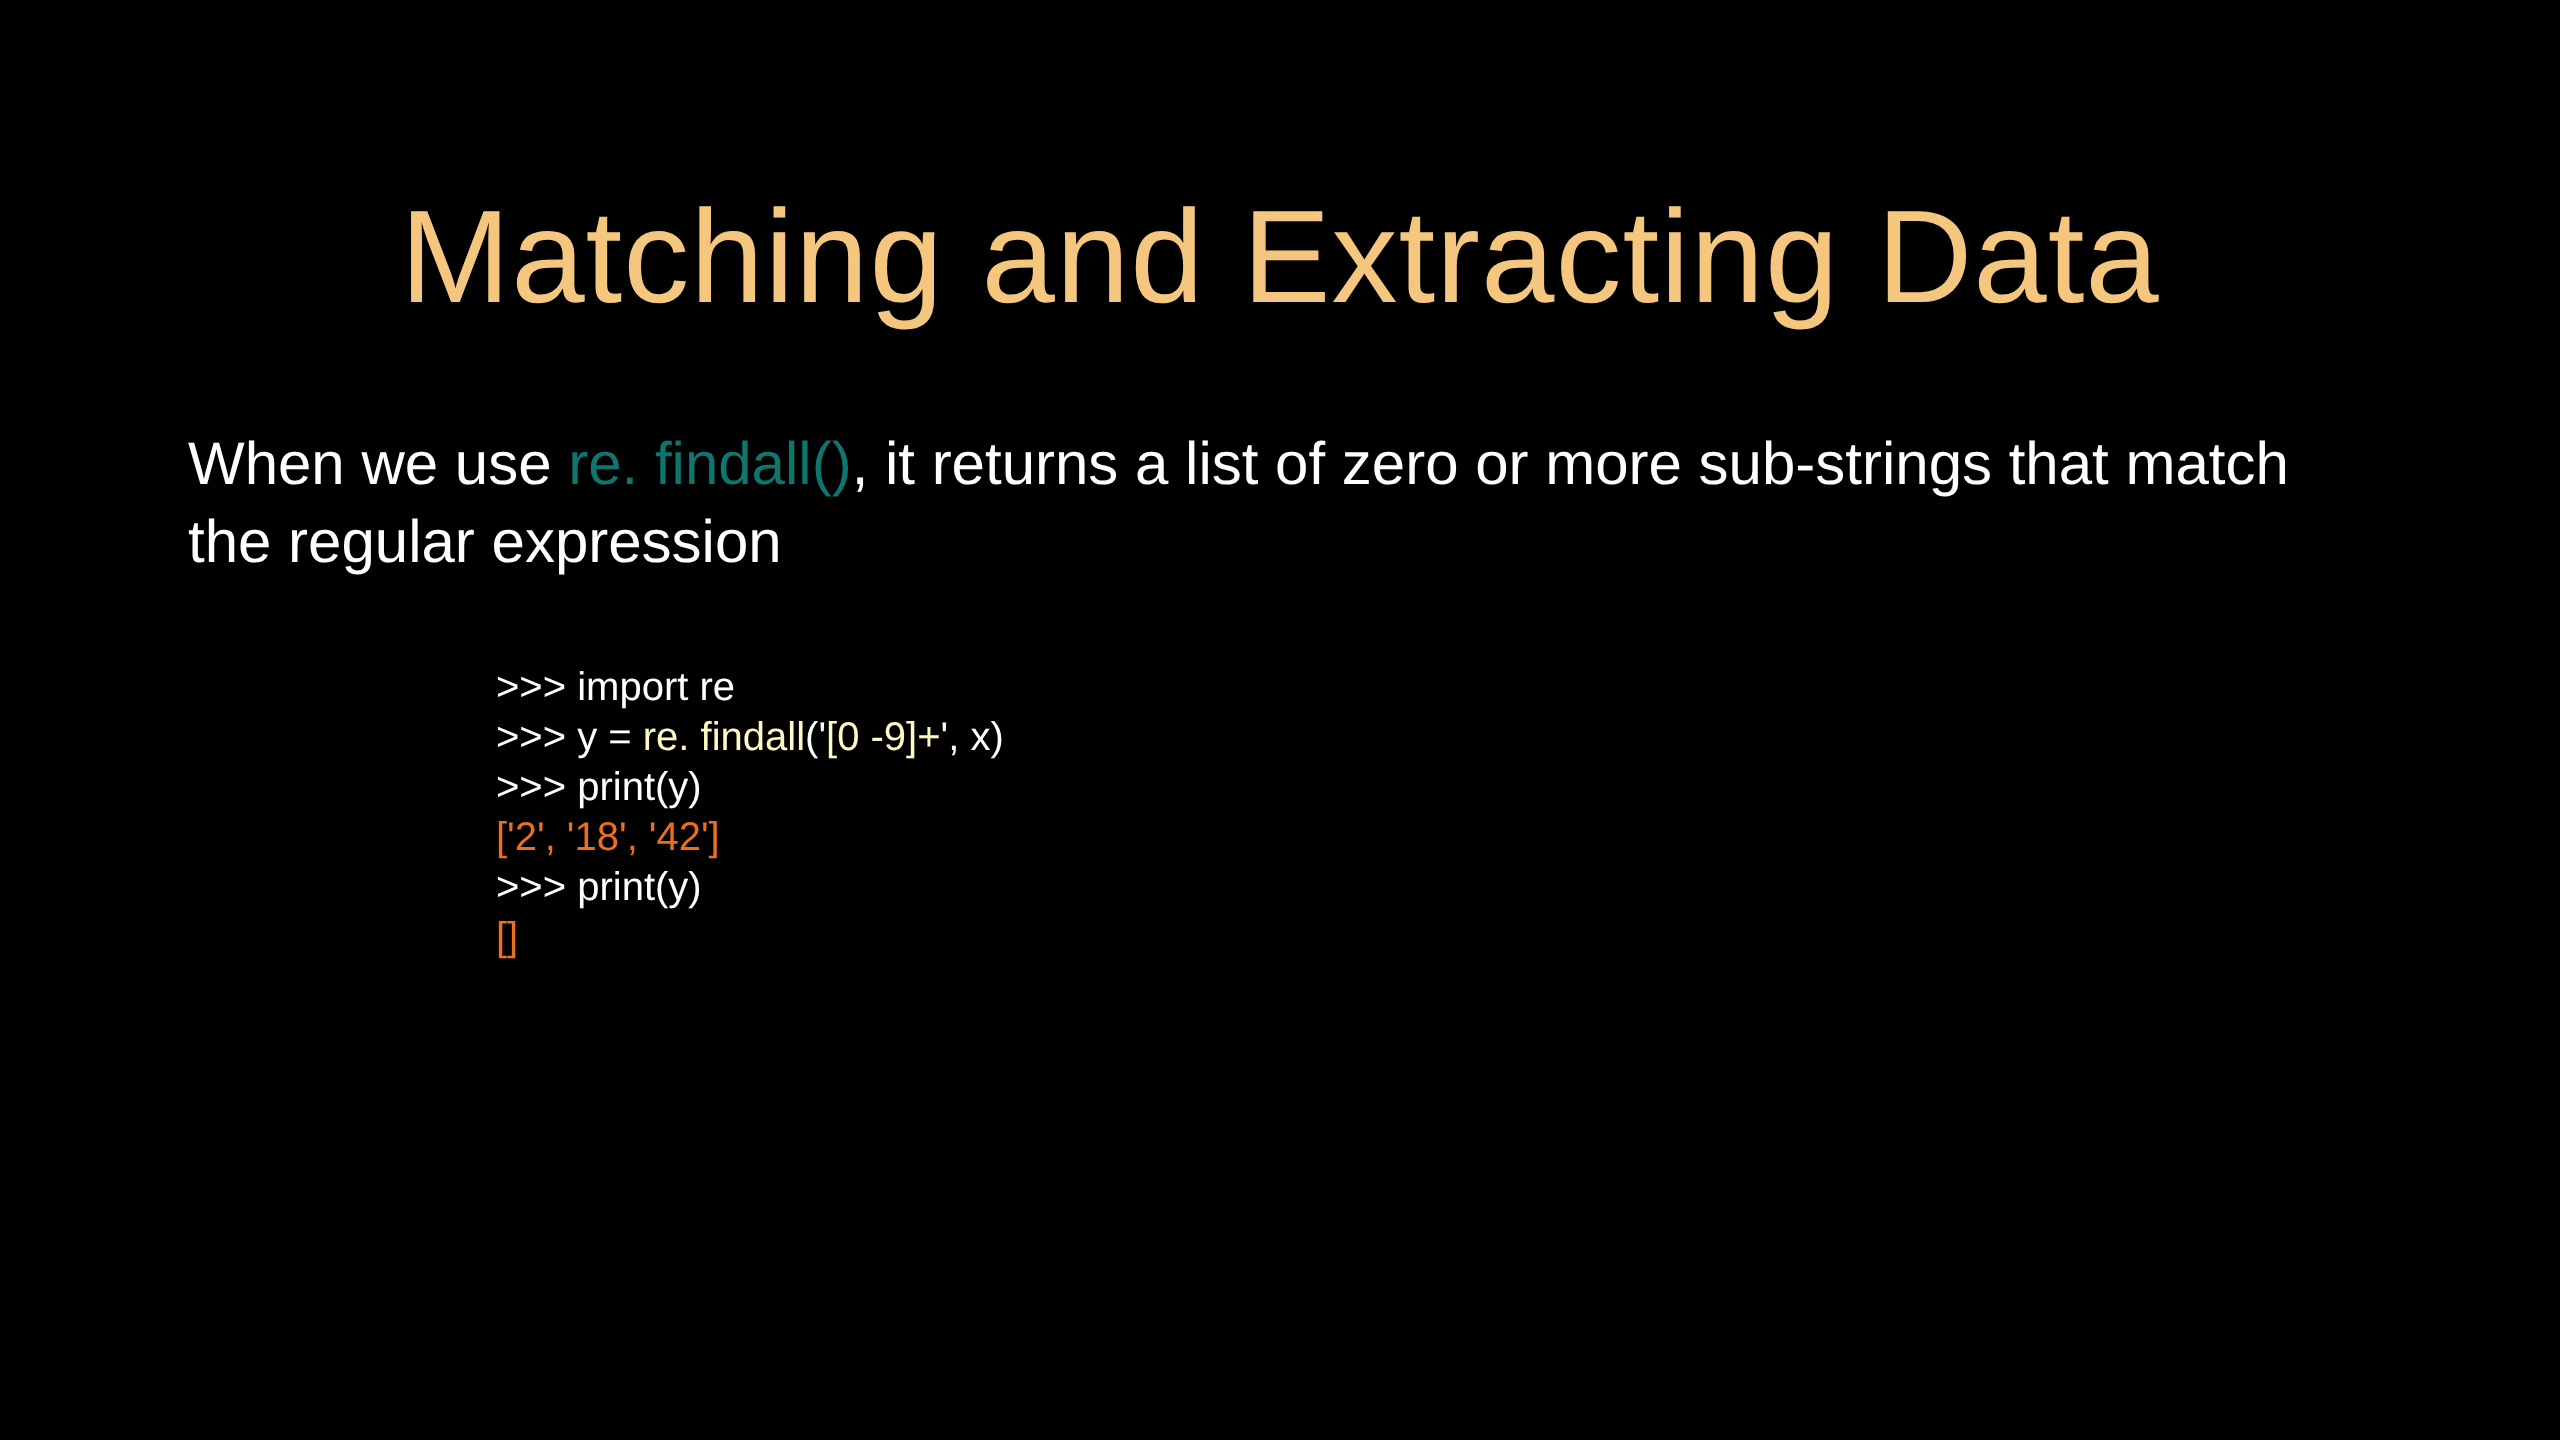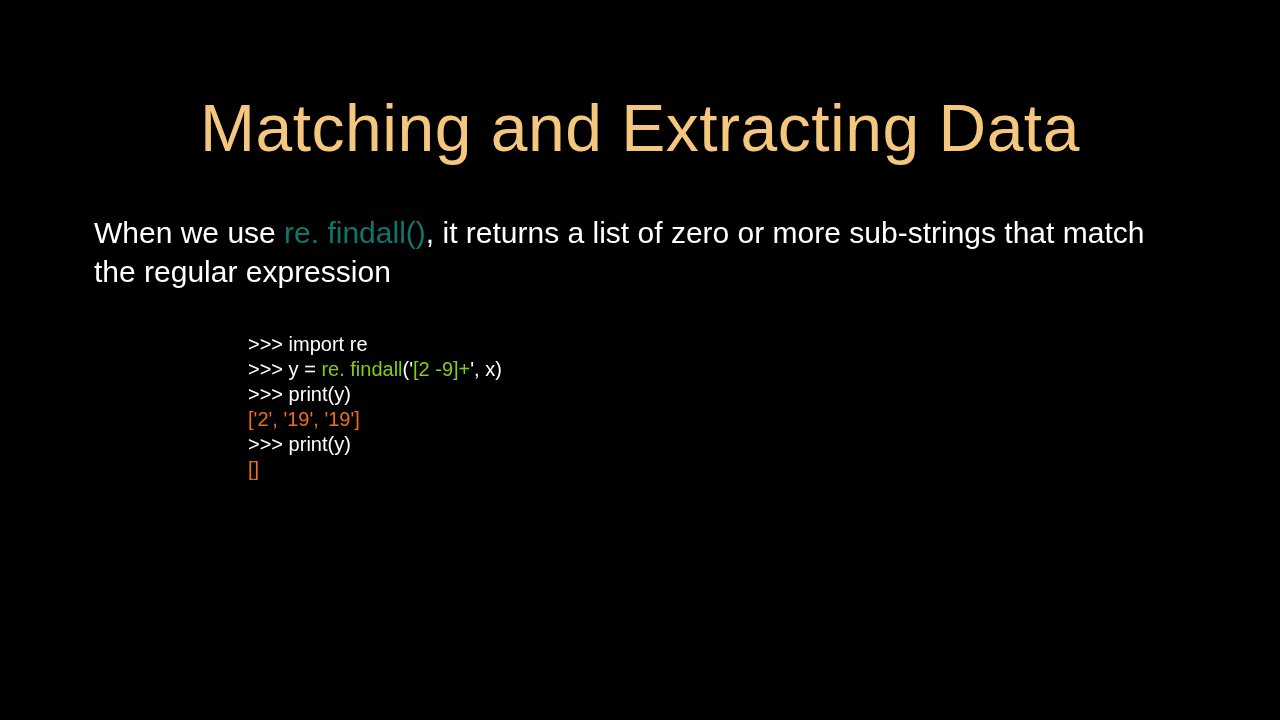--- a/index.html
+++ b/index.html
@@ -45,39 +45,39 @@
     top: 332px;
     left: 248px;
     font-size: 20px;
     line-height: 1.25;
     color: #ffffff;
   }
   .code-line {
     white-space: pre;
   }
   .accent {
-    color: #84cc16;
+    color: #fef9c3;
   }
   .orange {
     color: #ed6f1d;
   }
 </style>
 </head>
 <body>
 
 <div class="slide">
 
   <div class="title">Matching and Extracting Data</div>
 
   <div class="body-text">
     <span>When we use </span><span class="hl">re. findall()</span><span>, it returns a list of zero or more sub-strings that match the regular expression</span>
   </div>
 
   <div class="code-block">
     <div class="code-line">&gt;&gt;&gt; import re</div>
-    <div class="code-line"><span>&gt;&gt;&gt; y = </span><span class="accent">re. findall</span><span>('</span><span class="accent">[2 -9]+</span><span>', x)</span></div>
+    <div class="code-line"><span>&gt;&gt;&gt; y = </span><span class="accent">re. findall</span><span>('</span><span class="accent">[0 -9]+</span><span>', x)</span></div>
     <div class="code-line">&gt;&gt;&gt; print(y)</div>
-    <div class="code-line orange">['2', '19', '19']</div>
+    <div class="code-line orange">['2', '18', '42']</div>
     <div class="code-line">&gt;&gt;&gt; print(y)</div>
     <div class="code-line orange">[]</div>
   </div>
 
 </div>
 
 </body></html>

